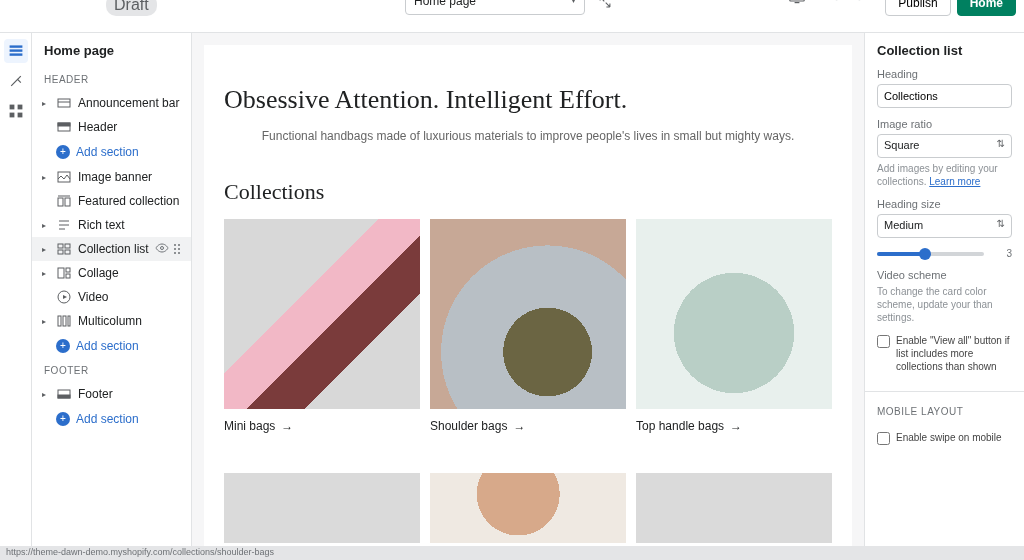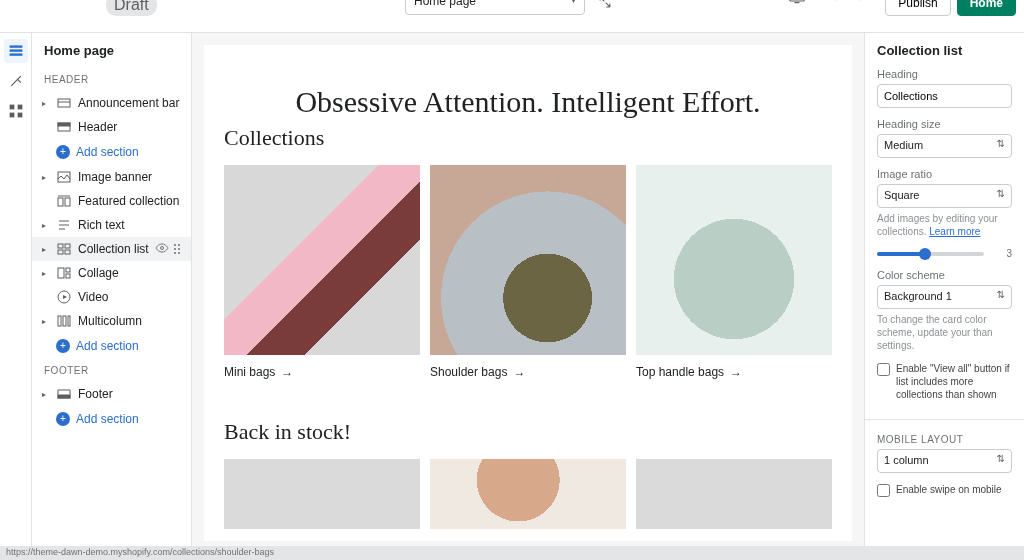--- a/index.html
+++ b/index.html
@@ -25,21 +25,21 @@
 .side-group-label { padding: 6px 12px; font-size: 10px; color: #6d7175; letter-spacing: 0.5px; }
 .side-item { display: flex; align-items: center; gap: 6px; padding: 5px 10px; cursor: pointer; color: #202223; }
 .side-item.selected { background: #f1f2f3; }
 .side-caret { width: 8px; font-size: 8px; color: #5c5f62; }
 .side-icon { width: 16px; height: 14px; display: flex; align-items: center; justify-content: center; color: #5c5f62; }
 .side-add { color: #2c6ecb; display: flex; align-items: center; gap: 6px; padding: 6px 10px 6px 24px; cursor: pointer; font-size: 12px; }
 .side-add-icon { width: 14px; height: 14px; border-radius: 50%; background: #2c6ecb; color: #fff; display: flex; align-items: center; justify-content: center; font-size: 10px; line-height: 1; }
 .side-eye { margin-left: auto; display: flex; gap: 4px; color: #6d7175; }
 .preview { flex: 1; background: #f6f6f7; padding: 12px; overflow-y: auto; }
 .canvas { background: #fff; width: 100%; min-height: 100%; padding: 40px 20px 12px; }
-.hero-title { text-align: center; font-size: 30px; font-weight: 400; font-family: Georgia, serif; margin-bottom: 6px; }
+.hero-title { font-size: 26px; font-weight: 400; font-family: Georgia, serif; margin-bottom: 14px; }
 .hero-sub { text-align: center; font-size: 12px; color: #666; margin-bottom: 36px; }
 .sec-title { font-size: 22px; font-family: Georgia, serif; margin-bottom: 14px; }
 .coll-grid { display: flex; gap: 10px; }
 .coll-card { flex: 1; }
 .coll-img { width: 100%; height: 190px; background: #dadada; position: relative; overflow: hidden; }
 .coll-label { font-size: 12px; margin-top: 10px; display: flex; align-items: center; gap: 6px; }
 .arrow { font-size: 12px; }
 .backstock { margin-top: 40px; }
 .back-grid { display: flex; gap: 10px; }
 .back-card { flex: 1; height: 70px; background: #dadada; }
@@ -285,20 +285,21 @@
       </div>
       <div class="side-add">
         <span class="side-add-icon">+</span>
         <span>Add section</span>
       </div>
     </div>
 
     <div class="preview">
       <div class="canvas">
         <div class="hero-title">Obsessive Attention. Intelligent Effort.</div>
+        <div class="hero-sub">Functional handbags made of luxurious materials to improve people's lives in small but mighty ways.</div>
         <div class="sec-title">Collections</div>
         <div class="coll-grid">
           <div class="coll-card">
             <div class="coll-img bag1"></div>
             <div class="coll-label">
                 <span>Mini bags</span>
                 <span class="arrow">→</span>
               </div>
           </div>
           <div class="coll-card">
@@ -310,77 +311,74 @@
           </div>
           <div class="coll-card">
             <div class="coll-img bag3"></div>
             <div class="coll-label">
                 <span>Top handle bags</span>
                 <span class="arrow">→</span>
               </div>
           </div>
         </div>
         <div class="backstock">
-          <div class="sec-title">Back in stock!</div>
           <div class="back-grid">
             <div class="back-card"></div>
             <div class="back-card model"></div>
             <div class="back-card"></div>
           </div>
         </div>
       </div>
     </div>
 
     <div class="inspector">
       <div class="insp-title">Collection list</div>
 
       <div class="insp-block">
         <div class="insp-label">Heading</div>
         <input class="insp-input" value="Collections" style="">
       </div>
 
       <div class="insp-block">
-        <div class="insp-label">Heading size</div>
-        <div class="insp-select"><span>Medium</span></div>
-      </div>
-
-      <div class="insp-block">
         <div class="insp-label">Image ratio</div>
         <div class="insp-select"><span>Square</span></div>
         <div class="insp-help"><span>Add images by editing your collections.</span> <a>Learn more</a></div>
+      </div>
+
+      <div class="insp-block">
+        <div class="insp-label">Heading size</div>
+        <div class="insp-select"><span>Medium</span></div>
       </div>
 
       <div class="insp-block">
         <div class="slider-row">
           <div class="slider">
             <div class="slider-fill" style="width:45%"></div>
             <div class="slider-thumb" style="left:45%"></div>
           </div>
           <span class="slider-val">3</span>
         </div>
       </div>
 
       <div class="insp-block">
-        <div class="insp-label">Color scheme</div>
-        <div class="insp-select"><span>Background 1</span></div>
+        <div class="insp-label">Video scheme</div>
         <div class="insp-help">To change the card color scheme, update your than settings.</div>
       </div>
 
       <div class="insp-block">
         <label class="check-row">
           <input type="checkbox" style="">
           <span>Enable "View all" button if list includes more collections than shown</span>
         </label>
       </div>
 
       <div class="insp-sep"></div>
       <div class="insp-subhead">MOBILE LAYOUT</div>
 
       <div class="insp-block">
-        <div class="insp-select"><span>1 column</span></div>
       </div>
 
       <div class="insp-block">
         <label class="check-row">
           <input type="checkbox" style="">
           <span>Enable swipe on mobile</span>
         </label>
       </div>
 
     </div>

